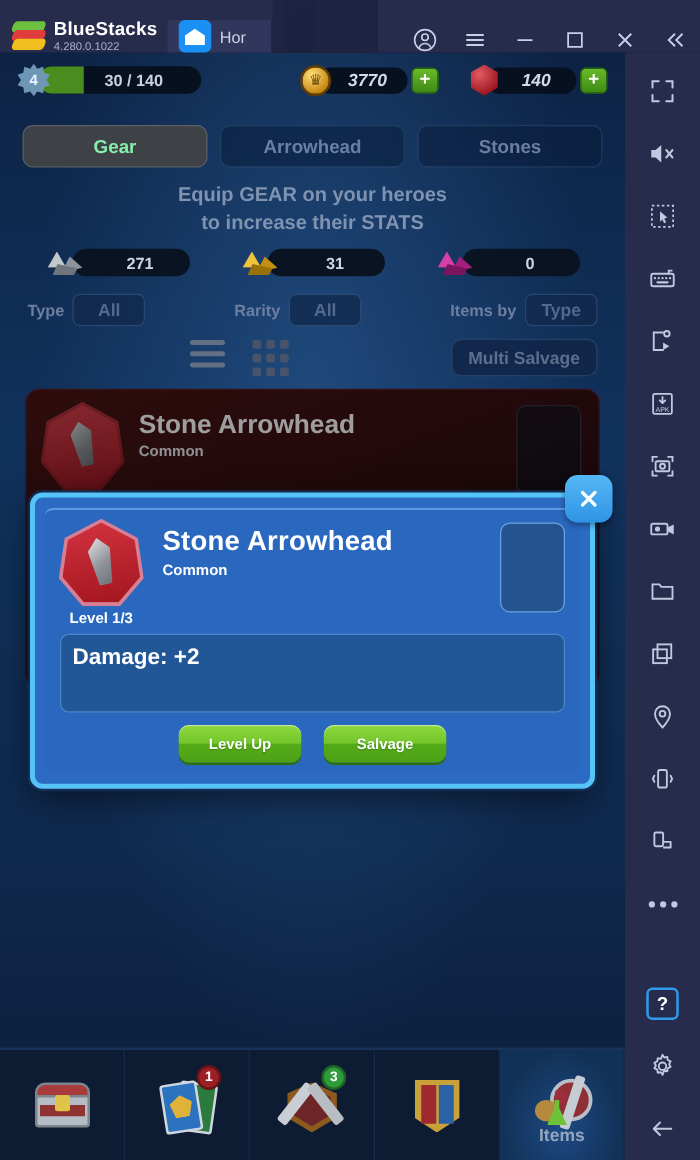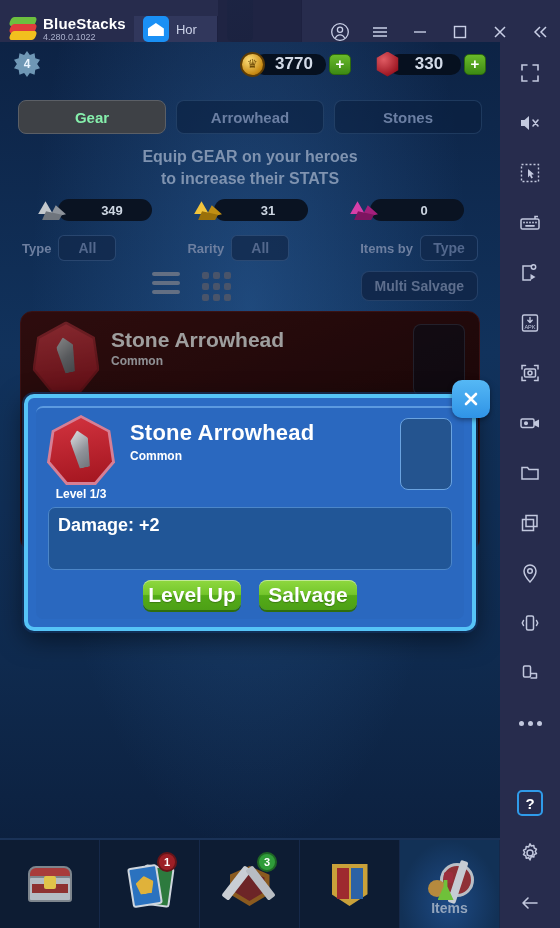--- a/index.html
+++ b/index.html
@@ -84,21 +84,21 @@
   .cur-ico { width: 25px; height: 25px; border-radius:50%; margin-right:-11px; z-index:3; position:relative; }
   .cur-ico.gold { background: radial-gradient(circle at 35% 30%, #ffe07a, #c78a14 70%, #8a5c07);
      border:2px solid #5d3c05; }
   .cur-ico.gold::after{ content:"♛"; position:absolute; inset:0; display:flex; align-items:center;
      justify-content:center; font-size:12px; color:#6d4a07; }
   .cur-ico.gem { background: radial-gradient(circle at 35% 30%, #e05b63, #9b1420 70%, #5c0b12);
      clip-path: polygon(50% 0,93% 25%,93% 75%,50% 100%,7% 75%,7% 25%); border-radius:0; }
   .cur-pill {
     height: 21px; min-width: 72px; background:#06101f; border-radius: 10px; display:flex;
     align-items:center; justify-content:center; padding: 0 8px 0 16px;
-    font-size:17px; font-weight:bold; color:#d3dbe8;
+    font-size:14px; font-weight:bold; color:#d3dbe8;font-style:italic;
   }
   .plus-btn {
     width:22px; height:21px; margin-left:3px; border-radius:5px; cursor:pointer;
     background: linear-gradient(#6aba2a,#3d8a14); border:1px solid #2d6a0d;
     color:#fff; font-size:15px; font-weight:bold; line-height:18px; text-align:center;
   }
 
   
   .gtabs { display:flex; gap:10px; padding: 14px 18px 0; position: relative; }
   .gtab {
@@ -215,21 +215,21 @@
      border: 1px solid #6aa3e0; }
   .m-statbox {
     margin-top: 6px; background:#215697; border:1px solid #4c86c8; border-radius:7px;
     padding: 7px 9px; height: 63px;
   }
   .m-stat { font-size: 18px; font-weight:bold; color:#ffffff; }
   .m-actions { display:flex; justify-content:center; gap: 18px; margin-top: 10px; }
   .gbtn {
     min-width: 98px; height: 30px; border-radius: 8px; cursor:pointer;
     display:flex; align-items:center; justify-content:center;
-    font-size: 21px; font-weight:bold; color:#ffffff;
+    font-size: 12px; font-weight:bold; color:#ffffff;
     background: linear-gradient(#8fd83f 0%, #74c62c 48%, #53ab18 52%, #4da016 100%);
     box-shadow: inset 0 1px 0 rgba(255,255,255,.45), 0 2px 0 #2f6d0c;
     text-shadow: 0 1px 1px rgba(0,0,0,.25);
   }
   .m-close {
     position:absolute; right: -18px; top: -18px; width: 38px; height: 38px; border-radius: 10px;
     background: linear-gradient(#55b8f5,#2f93e6); display:flex; align-items:center;
     justify-content:center; cursor:pointer; box-shadow: 0 2px 5px rgba(0,0,0,.4);
   }
   .m-close svg { display:block; }
@@ -361,30 +361,34 @@
     </div>
   </div>
 
   <div class="stage">
 
     <div class="game">
 
       <div class="topbar">
         <div class="lvlchip">
           <div class="lvlstar">4</div>
+          <div class="xpbar">
+            <div class="xpfill"></div>
+            <div class="xptxt">30 / 140</div>
+          </div>
         </div>
         <div class="spacer-f"></div>
         <div class="currency">
           <div class="cur-ico gold"></div>
           <div class="cur-pill">3770</div>
           <div class="plus-btn">+</div>
         </div>
         <div class="currency" style="margin-left:14px">
           <div class="cur-ico gem"></div>
-          <div class="cur-pill">330</div>
+          <div class="cur-pill">140</div>
           <div class="plus-btn">+</div>
         </div>
       </div>
 
       <div class="gtabs">
         <div class="gtab active">Gear</div>
         <div class="gtab">Arrowhead</div>
         <div class="gtab">Stones</div>
       </div>
 
@@ -393,21 +397,21 @@
         <div>to increase their STATS</div>
       </div>
 
       <div class="scraps">
         <div class="scrap silver">
           <div class="scrap-ico">
               <b class="s-a"></b>
               <b class="s-b"></b>
               <b class="s-c"></b>
             </div>
-          <div class="scrap-pill">349</div>
+          <div class="scrap-pill">271</div>
         </div>
         <div class="scrap gold">
           <div class="scrap-ico">
               <b class="s-a"></b>
               <b class="s-b"></b>
               <b class="s-c"></b>
             </div>
           <div class="scrap-pill">31</div>
         </div>
         <div class="scrap purple">

